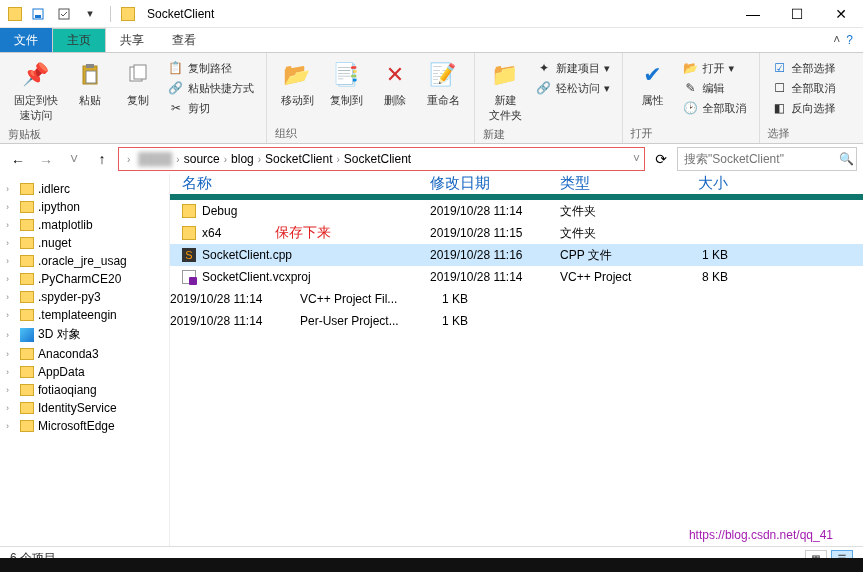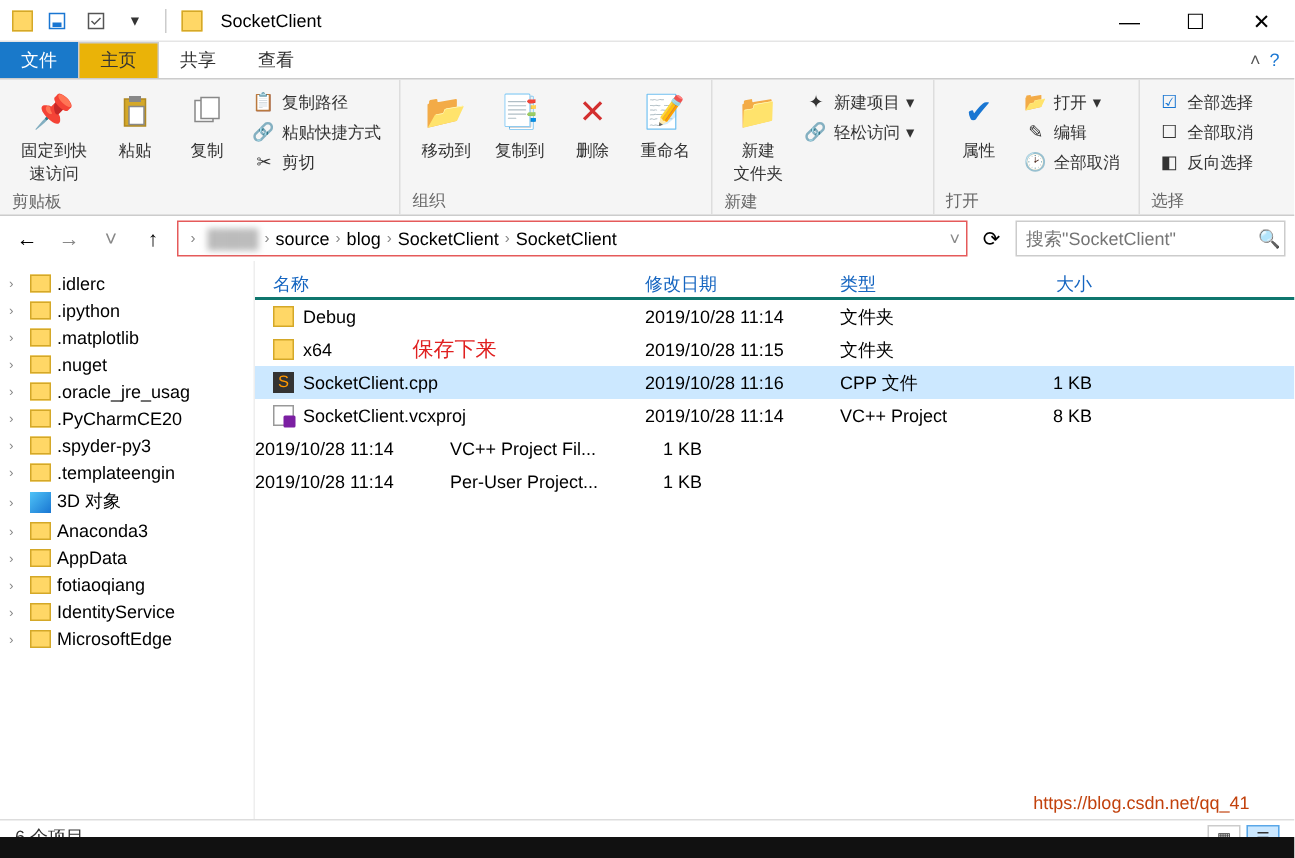--- a/index.html
+++ b/index.html
@@ -13,21 +13,21 @@
 .qat-divider { width: 1px; height: 16px; background: #ccc; margin: 0 4px; }
 .title-folder { width: 14px; height: 14px; background: #ffd766; border: 1px solid #d4a828; }
 .titlebar-title { font-size: 12px; color: #000; margin-left: 6px; }
 .titlebar-right { margin-left: auto; display: flex; }
 .win-btn { width: 44px; height: 28px; display: flex; align-items: center; justify-content: center; font-size: 14px; }
 
 
 .tabs { height: 24px; display: flex; align-items: stretch; background: #fff; }
 .tab { padding: 0 14px; font-size: 12px; display: flex; align-items: center; color: #333; }
 .tab.file { background: #1979ca; color: #fff; }
-.tab.active { background: #eab308; border: 1px solid #ccc; border-bottom: none; }
+.tab.active { background: #14b8a6; border: 1px solid #ccc; border-bottom: none; }
 .tabs-spacer { flex: 1; }
 .tabs-help { padding: 0 10px; display: flex; align-items: center; gap: 6px; color: #555; font-size: 12px; }
 
 
 .ribbon { height: 92px; background: #f5f5f5; border-top: 1px solid #ccc; border-bottom: 1px solid #ccc; display: flex; }
 .ribbon-group { border-right: 1px solid #ddd; display: flex; flex-direction: column; padding: 4px 8px 2px; }
 .ribbon-group-content { flex: 1; display: flex; align-items: flex-start; gap: 4px; }
 .ribbon-group-label { text-align: left; font-size: 11px; color: #666; padding-top: 2px; }
 .ribbon-big-btn { display: flex; flex-direction: column; align-items: center; gap: 2px; padding: 2px 6px; font-size: 11px; color: #333; text-align: center; }
 .ribbon-big-icon { width: 32px; height: 32px; display: flex; align-items: center; justify-content: center; font-size: 22px; }
@@ -53,42 +53,42 @@
 
 
 .main { display: flex; height: 372px; }
 .sidebar { width: 170px; border-right: 1px solid #eee; overflow-y: auto; padding: 6px 0; }
 .tree-item { display: flex; align-items: center; gap: 4px; padding: 2px 6px 2px 20px; font-size: 12px; color: #000; white-space: nowrap; }
 .tree-chev { width: 10px; color: #888; font-size: 9px; margin-left: -14px; }
 .folder-ico { width: 14px; height: 12px; background: #ffd766; border: 1px solid #d4a828; flex-shrink: 0; }
 .obj3d-ico { width: 14px; height: 14px; background: linear-gradient(135deg,#4fc3f7,#1976d2); flex-shrink: 0; }
 
 .content { flex: 1; display: flex; flex-direction: column; }
-.list-header { display: flex; height: 26px; align-items: flex-end; border-bottom: 2px solid #0f766e; font-size: 12px; color: #1565c0; }
+.list-header { display: flex; height: 26px; align-items: flex-start; border-bottom: 6px solid #0f766e; font-size: 15px; color: #1565c0; }
 .col-name { width: 260px; padding-left: 12px; }
 .col-date { width: 130px; }
 .col-type { width: 120px; }
 .col-size { width: 60px; text-align: right; padding-right: 12px; }
 .list-body { flex: 1; overflow-y: auto; }
 .row { display: flex; height: 22px; align-items: center; font-size: 12px; color: #000; }
 .row.selected { background: #cce8ff; }
 .row .col-name { display: flex; align-items: center; gap: 6px; }
 .file-ico { width: 14px; height: 14px; flex-shrink: 0; display: inline-flex; align-items: center; justify-content: center; font-size: 11px; }
 .ico-folder { background: #ffd766; border: 1px solid #d4a828; }
 .ico-cpp { background: #333; color: #ff9800; }
 .ico-vcx { background: #fff; border: 1px solid #999; position: relative; }
 .ico-vcx::after { content: ""; position: absolute; right: -2px; bottom: -2px; width: 8px; height: 8px; background: #7b1fa2; border-radius: 1px; }
 
 
 .statusbar { height: 24px; border-top: 1px solid #ddd; display: flex; align-items: center; padding: 0 10px; font-size: 12px; color: #333; }
 .statusbar-right { margin-left: auto; display: flex; gap: 4px; }
 .view-btn { width: 22px; height: 18px; border: 1px solid #ccc; display: flex; align-items: center; justify-content: center; font-size: 10px; }
 .view-btn.active { background: #cce8ff; border-color: #5aa7e8; }
 
-.watermark { position: absolute; right: 30px; bottom: 30px; font-size: 12px; color: #c2410c; }
+.watermark { position: absolute; right: 30px; bottom: 30px; font-size: 12px; color: #a21caf; }
 .bottom-chrome { position: absolute; left: 0; right: 0; bottom: 0; height: 14px; background: #111; color: #ddd; font-size: 10px; padding-left: 4px; overflow: hidden; }
 
 svg { display: block; }
 </style>
 </head>
 <body>
 
 <div class="titlebar">
   <div class="titlebar-left">
     <span class="titlebar-icon"></span>

